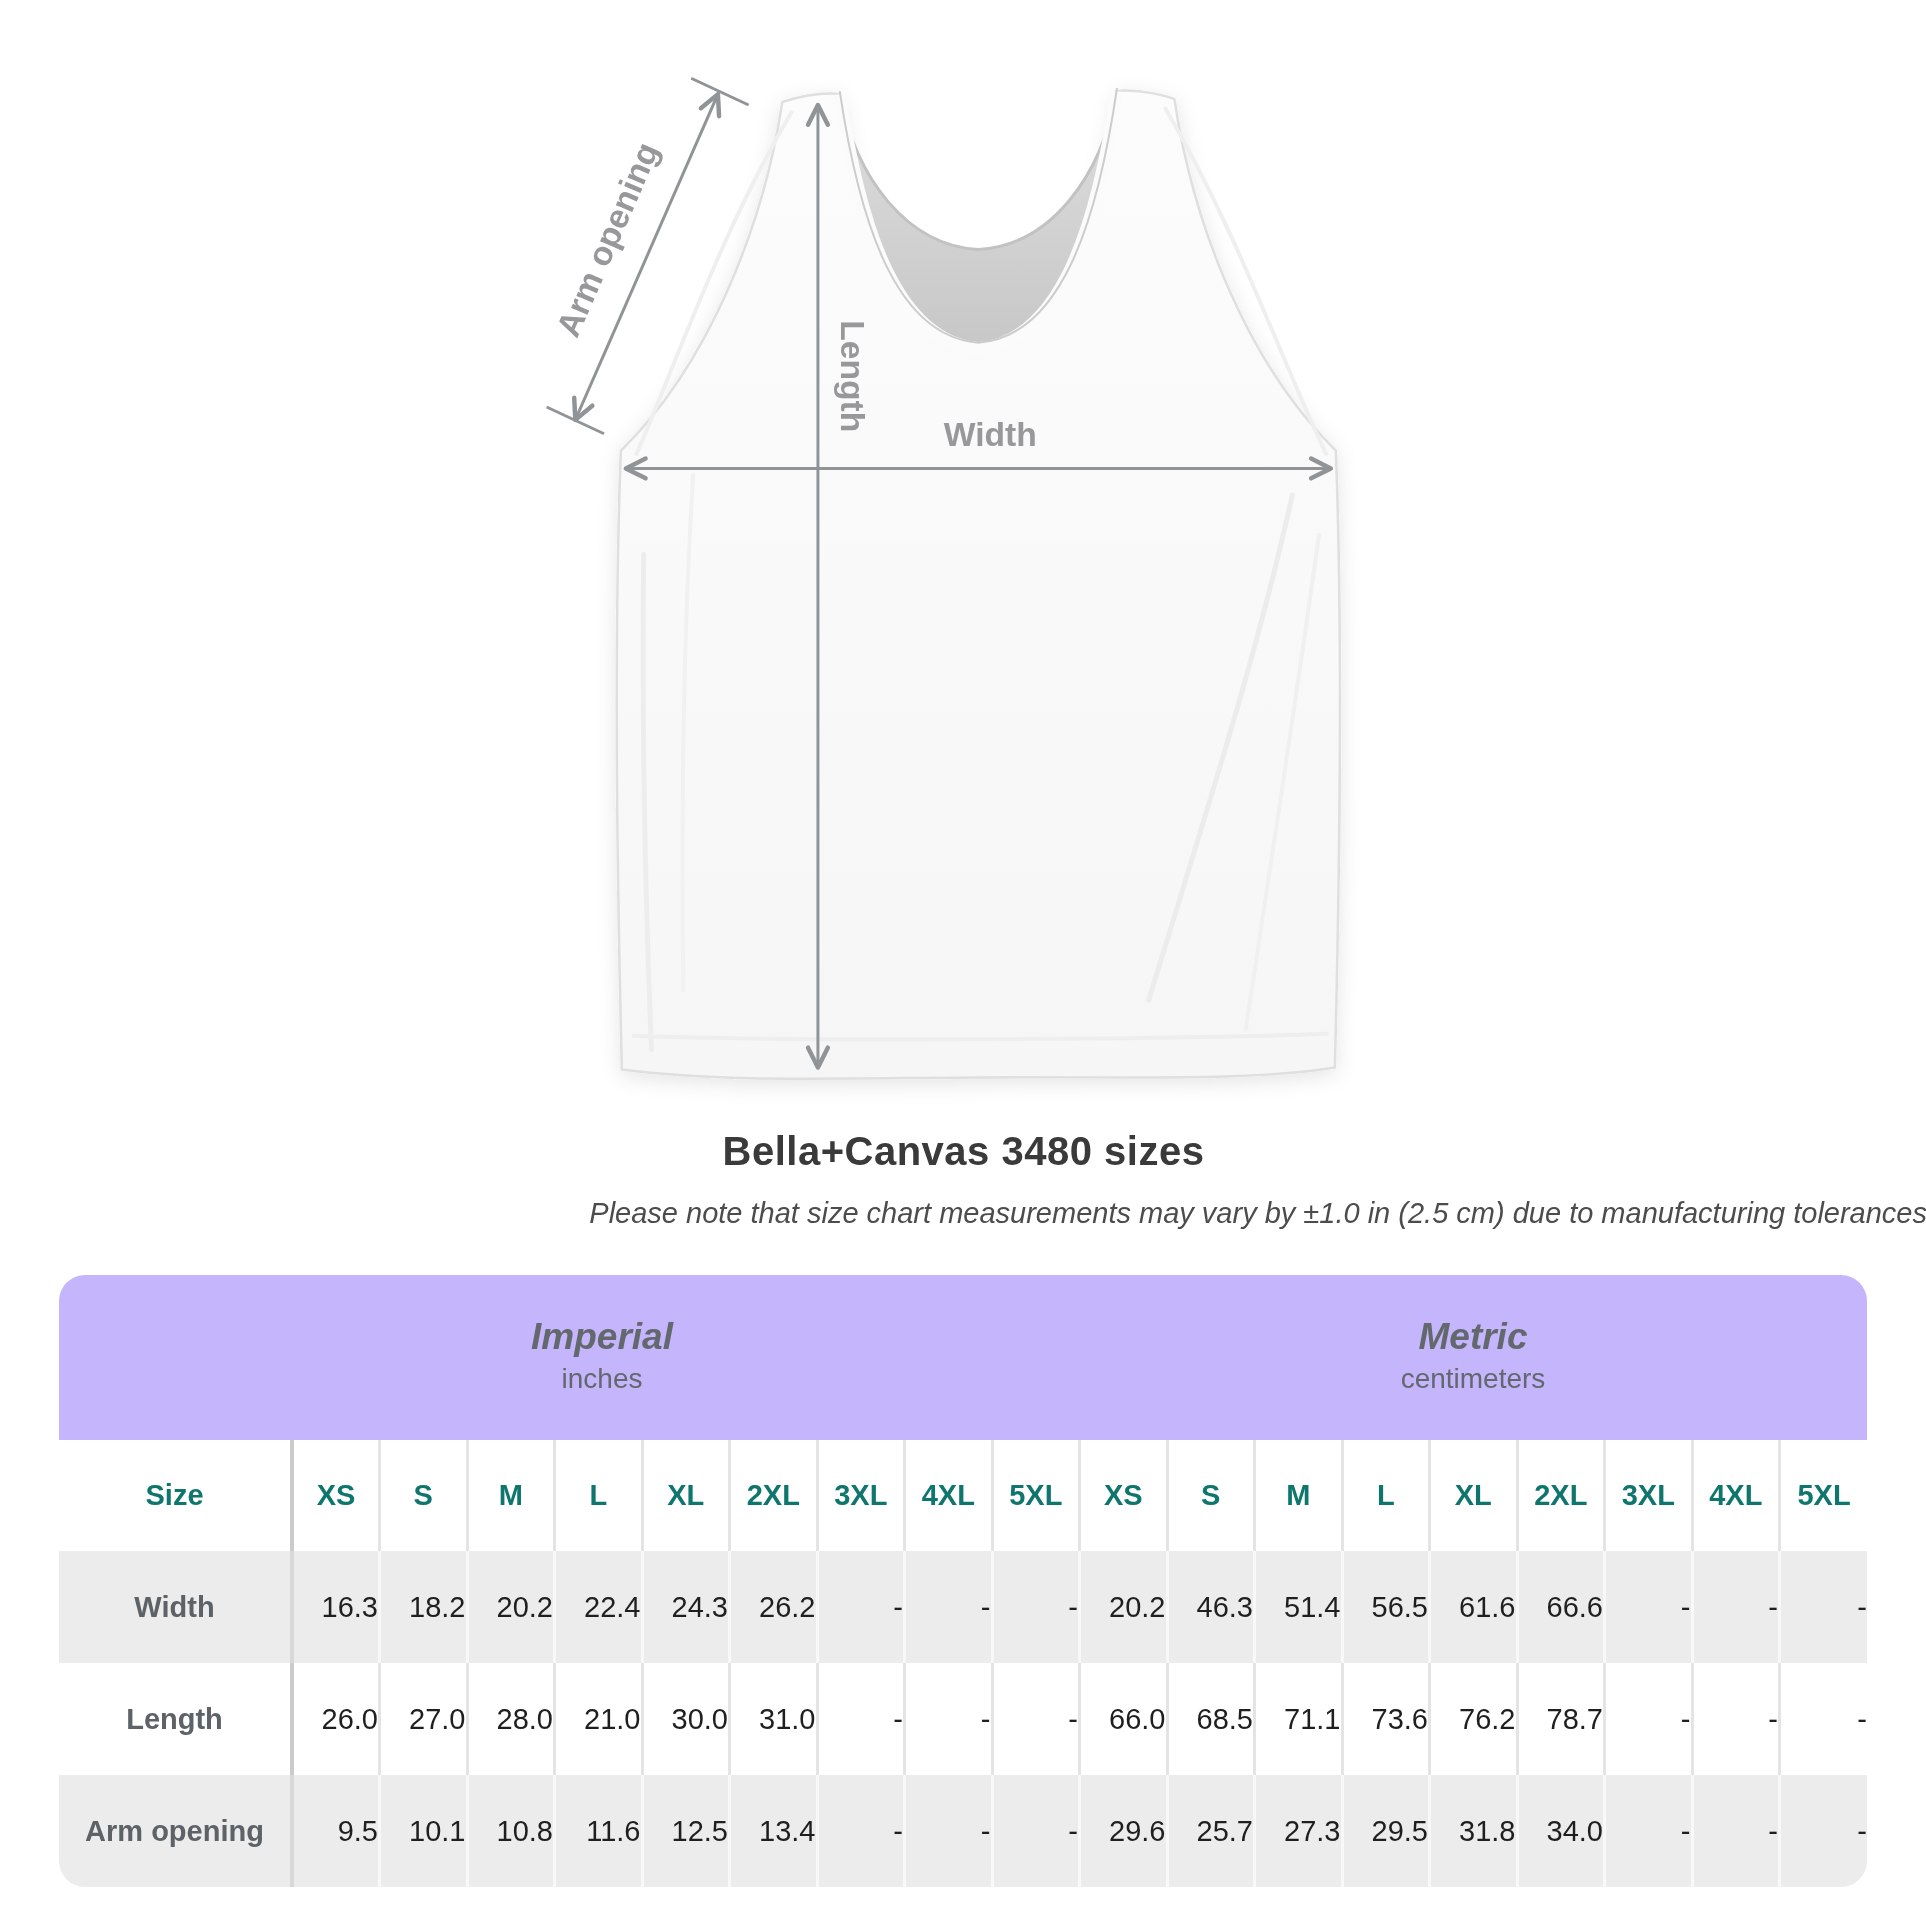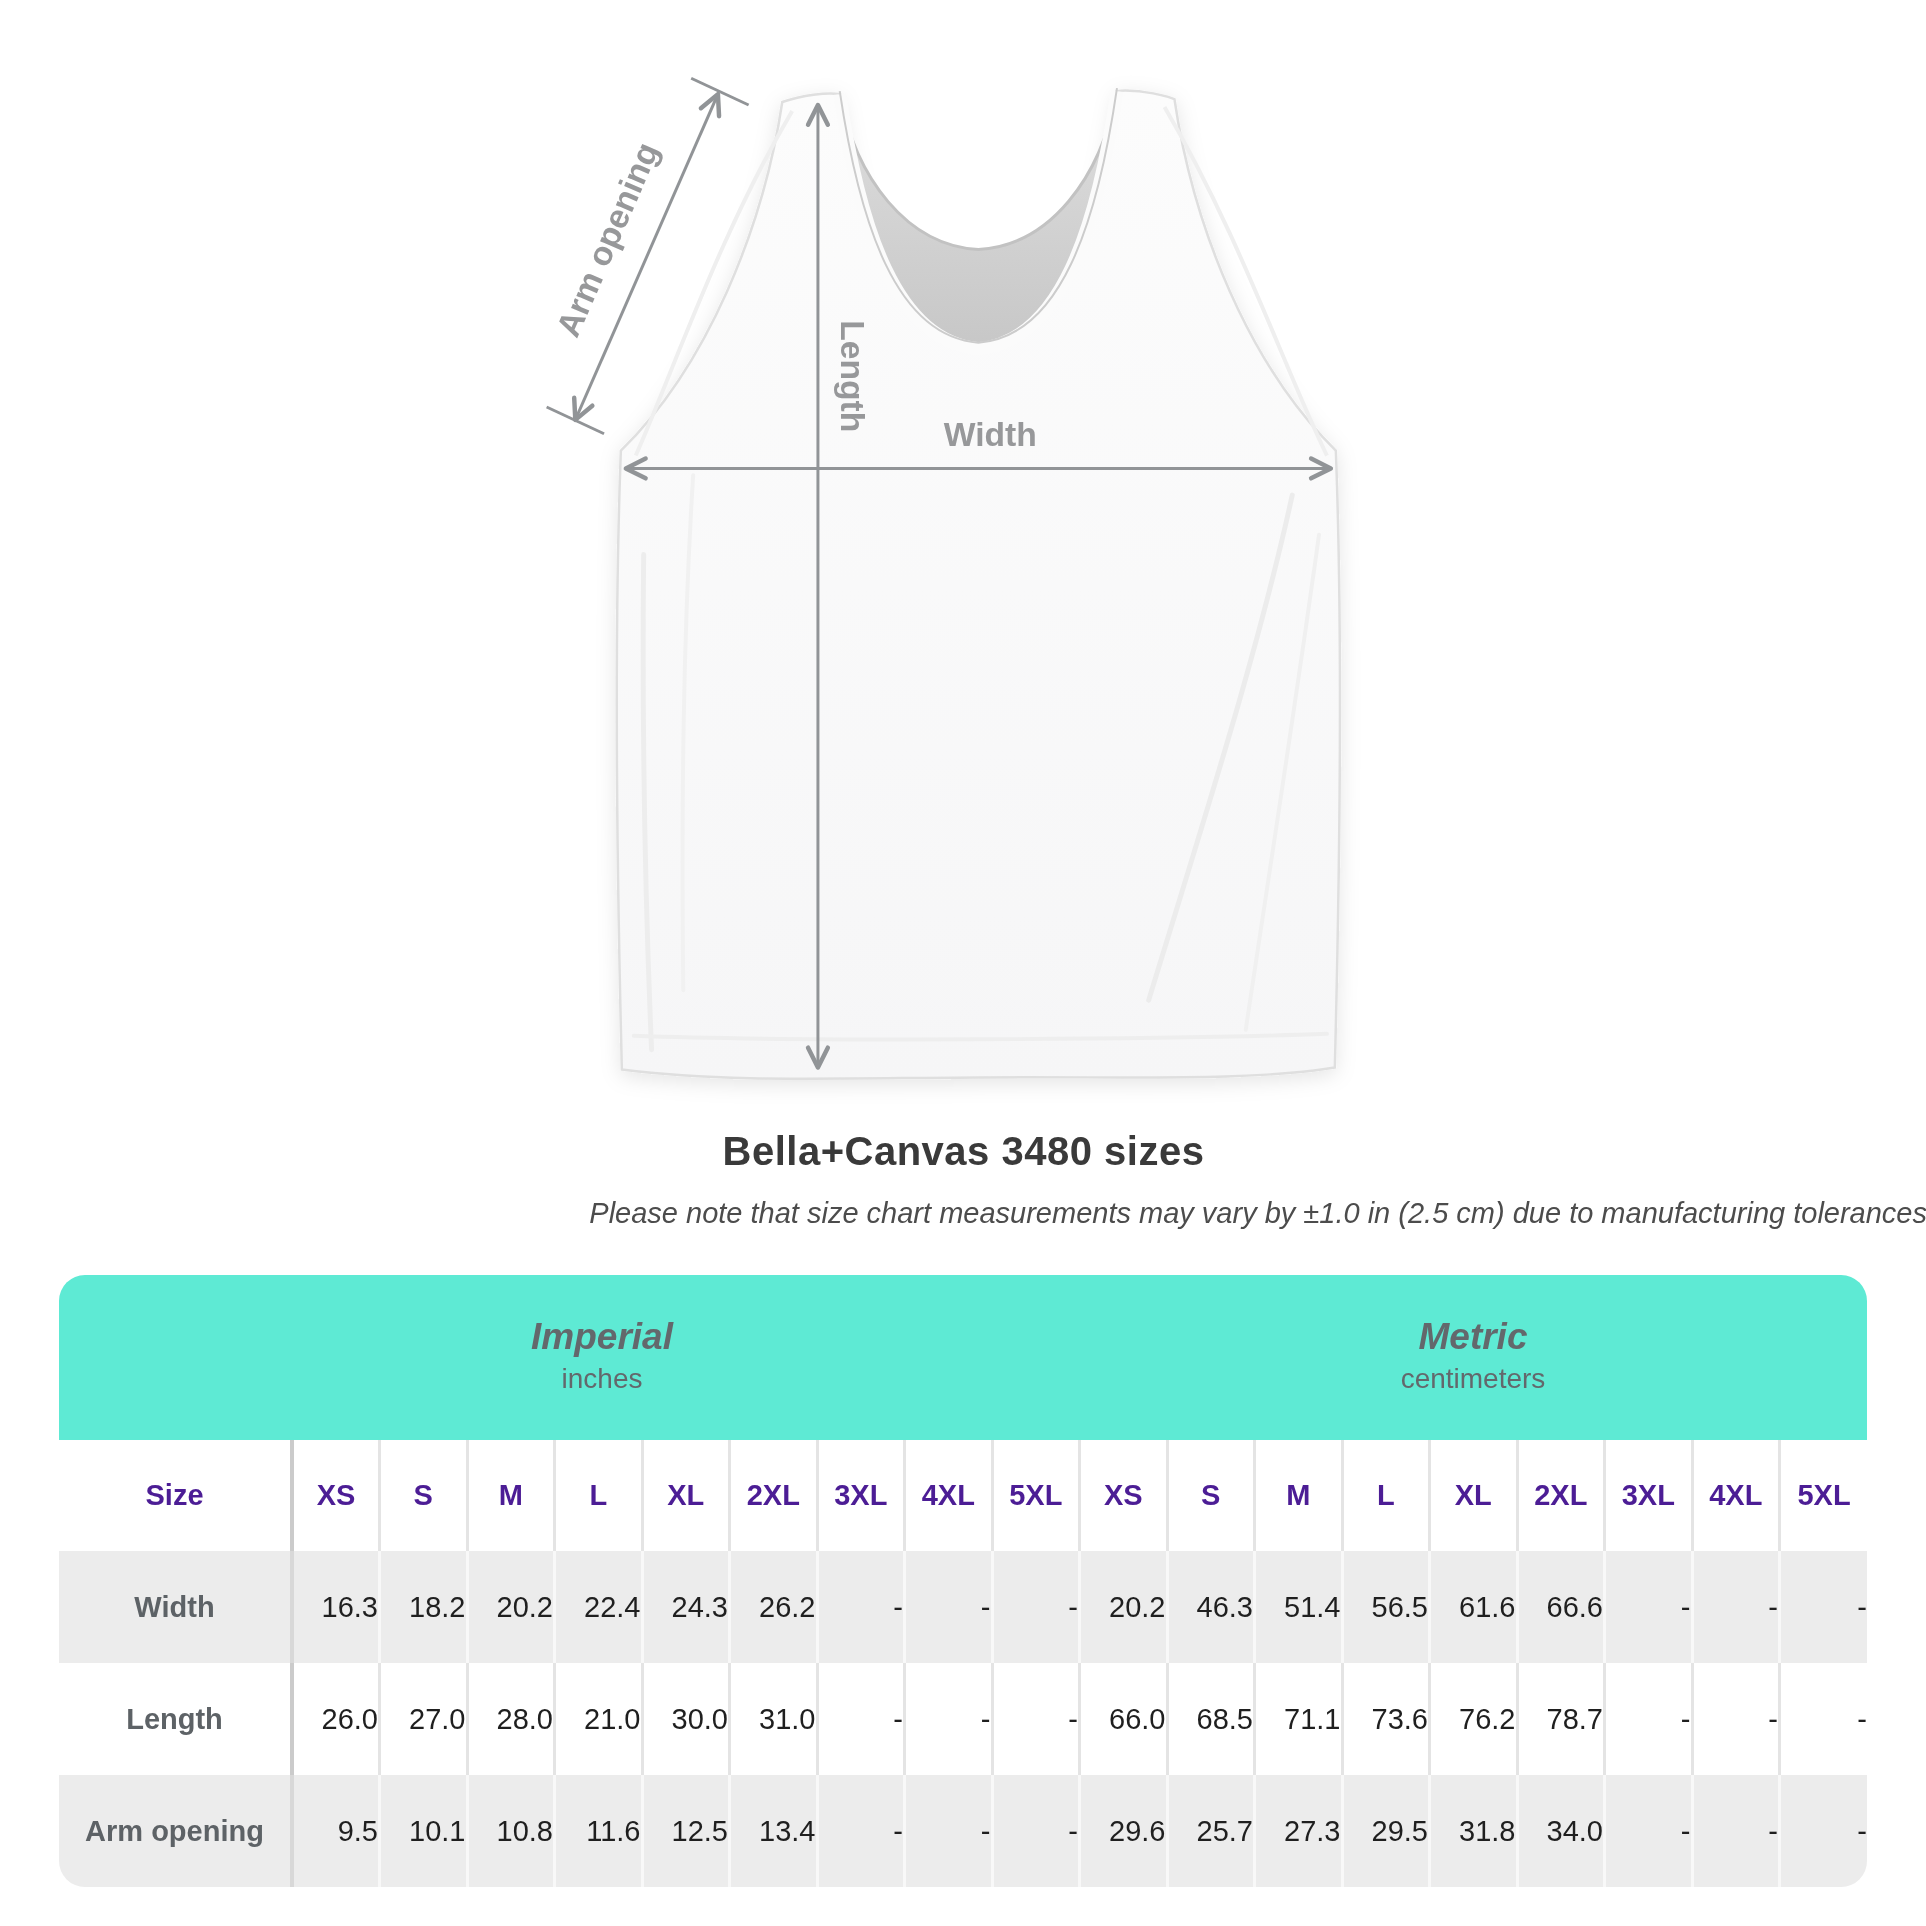--- a/index.html
+++ b/index.html
@@ -30,21 +30,21 @@
     text-align:right;font-size:29px;font-style:italic;color:#4c4c4c;
     line-height:1.2;
   }
 
   
   .table-wrap{
     position:absolute;top:1275px;left:59px;width:1808px;
     border-radius:26px;overflow:hidden;background:#ffffff;
   }
   .band{
-    position:relative;height:165px;background:#5eead4;
+    position:relative;height:165px;background:#c4b5fd;
   }
   .band-group{
     position:absolute;top:50%;transform:translate(-50%,-52%);
     text-align:center;color:#63686c;white-space:nowrap;
   }
   .band-group .g-label{font-size:37px;font-weight:bold;font-style:italic;line-height:46px;}
   .band-group .g-unit{font-size:28px;line-height:38px;}
   .band-imperial{left:543px;}
   .band-metric{left:1414px;}
 
@@ -54,21 +54,21 @@
   table.sizes col.label-col{width:233px;}
   table.sizes th,table.sizes td{
     padding:0;text-align:center;vertical-align:middle;
     font-family:"Liberation Sans","DejaVu Sans",sans-serif;
   }
   tr.row-size{height:111px;background:#ffffff;}
   tr.row-data{height:112px;}
   tr.r-white{background:#ffffff;}
   tr.r-gray{background:#ececec;}
 
-  tr.row-size > th{font-size:29px;font-weight:bold;color:#4c1d95;}
+  tr.row-size > th{font-size:29px;font-weight:bold;color:#0f766e;}
   td.label-cell{font-size:29px;font-weight:bold;color:#5d6266;}
   tr.row-data > td.value-cell{font-size:29px;font-weight:normal;color:#1f1f1f;text-align:right;}
 
   
   tr.r-white > *:nth-child(n+2){border-left:3px solid #e4e4e4;}
   tr.r-gray  > *:nth-child(n+2){border-left:3px solid #f8f8f8;}
   tr.r-white > .sep-strong{border-left:4px solid #cbcbcb;}
   tr.r-gray  > .sep-strong{border-left:4px solid #d8d8d8;}
 </style>
 </head>

